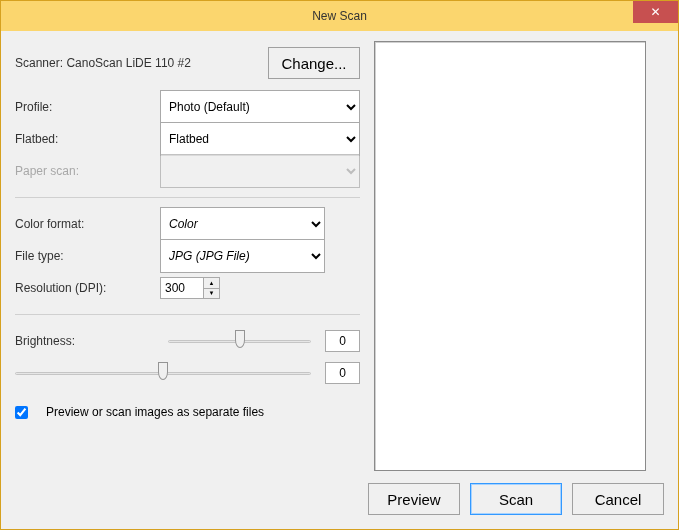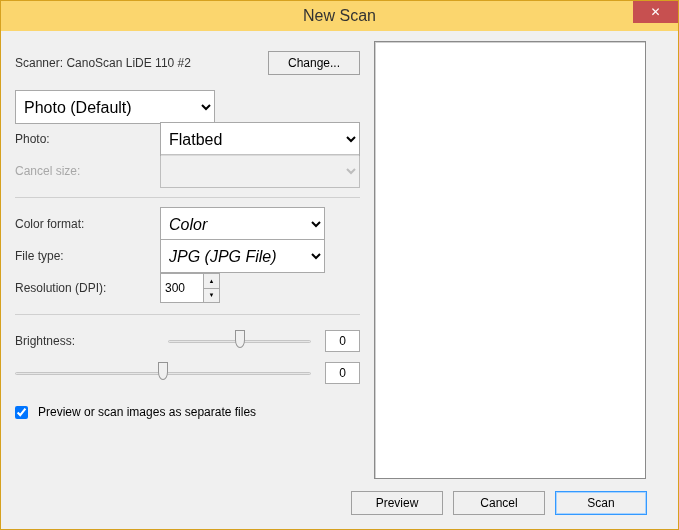--- a/index.html
+++ b/index.html
@@ -21,21 +21,21 @@
     height: 30px;
     background: #fbd66e;
     display: flex;
     align-items: center;
     position: relative;
   }
   .titlebar .title {
     position: absolute;
     left: 0; right: 0;
     text-align: center;
-    font-size: 16px;
+    font-size: 12px;
     color: #333;
   }
   .titlebar .close-btn {
     position: absolute;
     right: 0;
     top: 0;
     width: 45px;
     height: 22px;
     background: #c75050;
     color: #fff;
@@ -90,36 +90,36 @@
     height: 28px;
     margin-top: 8px;
     margin-bottom: 10px;
   }
   .scanner-line .label { width: auto; }
   .scanner-line .change-btn {
     margin-left: auto;
   }
   select, input[type="text"] {
     font-family: inherit;
-    font-size: 16px;
+    font-size: 12px;
     height: 34px;
     border: 1px solid #a9a9a9;
     background: #fff;
     padding: 0 4px;
     color: #000;
   }
   select.full { width: 200px; }
   select.short { width: 165px; font-style: italic; }
   select:disabled {
     background: #f0f0f0;
     color: #a8a8a8;
   }
   .dpi-input {
     width: 60px;
-    height: 30px;
+    height: 22px;
     border: 1px solid #a9a9a9;
     background: #fff;
     display: flex;
     align-items: center;
   }
   .dpi-input .val {
     flex: 1;
     padding: 0 4px;
     height: 100%;
     display: flex;
@@ -180,37 +180,37 @@
     border: 1px solid #a9a9a9;
     background: #fff;
     padding: 0 4px;
     display: flex;
     align-items: center;
     justify-content: center;
   }
   .checkbox-row {
     display: flex;
     align-items: center;
-    gap: 10px;
+    gap: 18px;
     margin-top: 12px;
   }
   .checkbox-row input { margin: 0; width:13px; height:13px;}
   .buttons {
     display: flex;
     justify-content: flex-end;
     gap: 10px;
-    padding: 8px 31px 14px;
+    padding: 8px 14px 14px;
   }
   .btn {
     min-width: 92px;
-    height: 24px;
+    height: 32px;
     border: 1px solid #a0a0a0;
     background: #f0f0f0;
     font-family: inherit;
-    font-size: 12px;
+    font-size: 15px;
     cursor: pointer;
   }
   .btn.default {
     border: 1px solid #3399ff;
     box-shadow: 0 0 0 1px #a7d3ff inset;
   }
   .btn.change { width: 90px; }
 </style>
 </head>
 <body>
@@ -228,34 +228,35 @@
 
         <div class="scanner-line">
           <span class="label">
             <span>Scanner:</span>
             <span>CanoScan LiDE 110 #2</span>
           </span>
           <button class="btn change change-btn">Change...</button>
         </div>
 
         <div class="row">
+          <span class="label">Profile:</span>
           <select class="full">
             <option>Photo (Default)</option>
           </select>
         </div>
 
         <div class="row">
-          <span class="label">Photo:</span>
+          <span class="label">Flatbed:</span>
           <select class="full">
             <option>Flatbed</option>
           </select>
         </div>
 
         <div class="row">
-          <span class="label disabled">Cancel size:</span>
+          <span class="label disabled">Paper scan:</span>
           <select class="full" disabled="">
             <option></option>
           </select>
         </div>
 
         <div class="sep"></div>
 
         <div class="row">
           <span class="label">Color format:</span>
           <select class="short">
@@ -303,17 +304,17 @@
         <div class="checkbox-row">
           <input type="checkbox" checked="" style="">
           <span>Preview or scan images as separate files</span>
         </div>
 
       </div>
       <div class="preview"></div>
     </div>
     <div class="buttons">
       <button class="btn">Preview</button>
+      <button class="btn default">Scan</button>
       <button class="btn">Cancel</button>
-      <button class="btn default">Scan</button>
     </div>
   </div>
 </div>
 
 </body></html>

